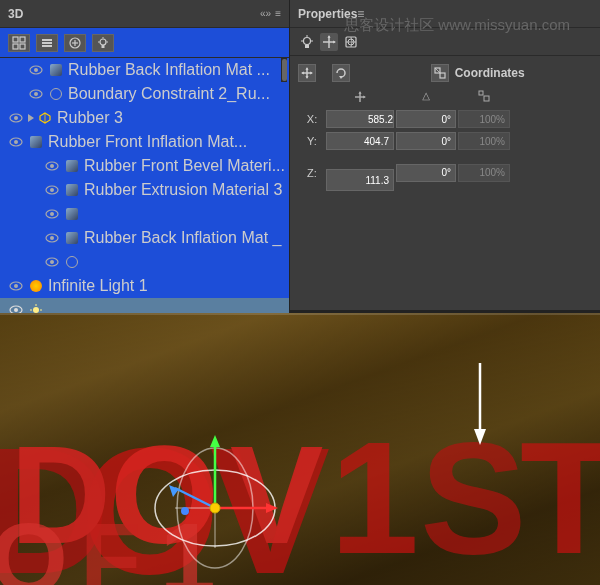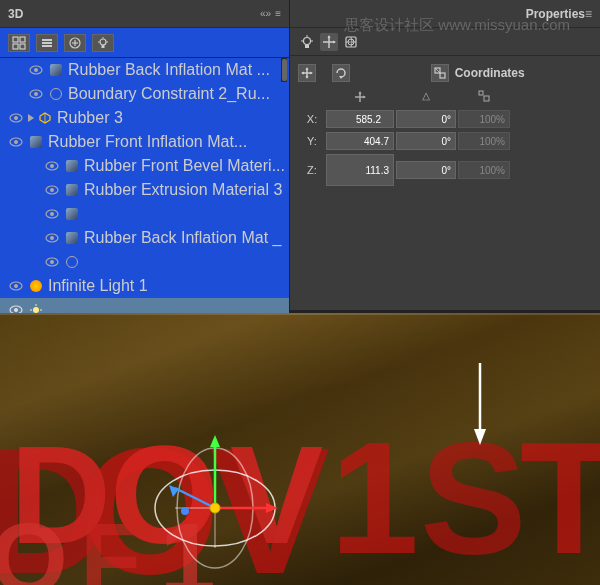--- a/index.html
+++ b/index.html
@@ -143,21 +143,21 @@
       flex: 1;
       height: 310px;
       background: #3c3c3c;
     }
 
     .prop-header {
       background: #3c3c3c;
       padding: 4px 8px;
       display: flex;
       align-items: center;
-      justify-content: flex-end;
+      justify-content: flex-start;
       border-bottom: 1px solid #2a2a2a;
       height: 28px;
     }
 
     .prop-title {
       font-size: 12px;
       font-weight: bold;
       color: #ccc;
     }
 
@@ -578,35 +578,35 @@
         <div style="font-size:10px;color:#aaa;text-align:center;">
           <svg width="12" height="12" viewBox="0 0 12 12" style="display:inline-block;" fill="none">
             <rect x="1" y="1" width="4" height="4" stroke="#aaa" stroke-width="1" fill="none"></rect>
             <rect x="6" y="6" width="5" height="5" stroke="#aaa" stroke-width="1" fill="none"></rect>
           </svg>
         </div>
       </div>
 
       <div style="display:grid;grid-template-columns:24px 68px 60px 52px;gap:2px;margin-bottom:4px;align-items:center;padding:0 2px;">
         <span style="font-size:11px;color:#ccc;text-align:center;">X:</span>
-        <input class="coord-input" type="text" readonly="" style="width: 100%; background: rgb(85, 85, 85); border: 1px solid rgb(102, 102, 102); color: rgb(255, 255, 255); font-size: 10px; padding: 2px 12px; height: 18px; text-align: right;" value="585.2">
+        <input class="coord-input" type="text" readonly="" style="width: 100%; background: rgb(85, 85, 85); border: 1px solid rgb(102, 102, 102); color: rgb(255, 255, 255); font-size: 10px; padding: 2px 0; height: 18px; text-align: right;" value="585.2">
         <input class="coord-input" type="text" readonly="" style="width: 100%; background: rgb(85, 85, 85); border: 1px solid rgb(102, 102, 102); color: rgb(255, 255, 255); font-size: 10px; padding: 2px 4px; height: 18px; text-align: right;" value="0°">
         <input class="coord-input-disabled" type="text" readonly="" style="width: 100%; background: rgb(74, 74, 74); border: 1px solid rgb(85, 85, 85); color: rgb(136, 136, 136); font-size: 10px; padding: 2px 4px; height: 18px; text-align: right;" value="100%">
       </div>
 
       <div style="display:grid;grid-template-columns:24px 68px 60px 52px;gap:2px;margin-bottom:4px;align-items:center;padding:0 2px;">
         <span style="font-size:11px;color:#ccc;text-align:center;">Y:</span>
         <input class="coord-input" type="text" readonly="" style="width: 100%; background: rgb(85, 85, 85); border: 1px solid rgb(102, 102, 102); color: rgb(255, 255, 255); font-size: 10px; padding: 2px 4px; height: 18px; text-align: right;" value="404.7">
         <input class="coord-input" type="text" readonly="" style="width: 100%; background: rgb(85, 85, 85); border: 1px solid rgb(102, 102, 102); color: rgb(255, 255, 255); font-size: 10px; padding: 2px 4px; height: 18px; text-align: right;" value="0°">
         <input class="coord-input-disabled" type="text" readonly="" style="width: 100%; background: rgb(74, 74, 74); border: 1px solid rgb(85, 85, 85); color: rgb(136, 136, 136); font-size: 10px; padding: 2px 4px; height: 18px; text-align: right;" value="100%">
       </div>
 
       <div style="display:grid;grid-template-columns:24px 68px 60px 52px;gap:2px;margin-bottom:4px;align-items:center;padding:0 2px;">
         <span style="font-size:11px;color:#ccc;text-align:center;">Z:</span>
-        <input class="coord-input" type="text" readonly="" style="width: 100%; background: rgb(85, 85, 85); border: 1px solid rgb(102, 102, 102); color: rgb(255, 255, 255); font-size: 10px; padding: 2px 4px; height: 32px; text-align: right;" value="111.3">
+        <input class="coord-input" type="text" readonly="" style="width: 100%; background: rgb(85, 85, 85); border: 1px solid rgb(102, 102, 102); color: rgb(255, 255, 255); font-size: 10px; padding: 2px 4px; height: 22px; text-align: right; margin-top: 15px;" value="111.3">
         <input class="coord-input" type="text" readonly="" style="width: 100%; background: rgb(85, 85, 85); border: 1px solid rgb(102, 102, 102); color: rgb(255, 255, 255); font-size: 10px; padding: 2px 4px; height: 18px; text-align: right;" value="0°">
         <input class="coord-input-disabled" type="text" readonly="" style="width: 100%; background: rgb(74, 74, 74); border: 1px solid rgb(85, 85, 85); color: rgb(136, 136, 136); font-size: 10px; padding: 2px 4px; height: 18px; text-align: right;" value="100%">
       </div>
     </div>
 
     <div style="position:absolute;top:16px;right:30px;font-size:15px;color:#666;">思客设计社区 www.missyuan.com</div>
   </div>
 </div>
 
 <div class="divider"></div>

